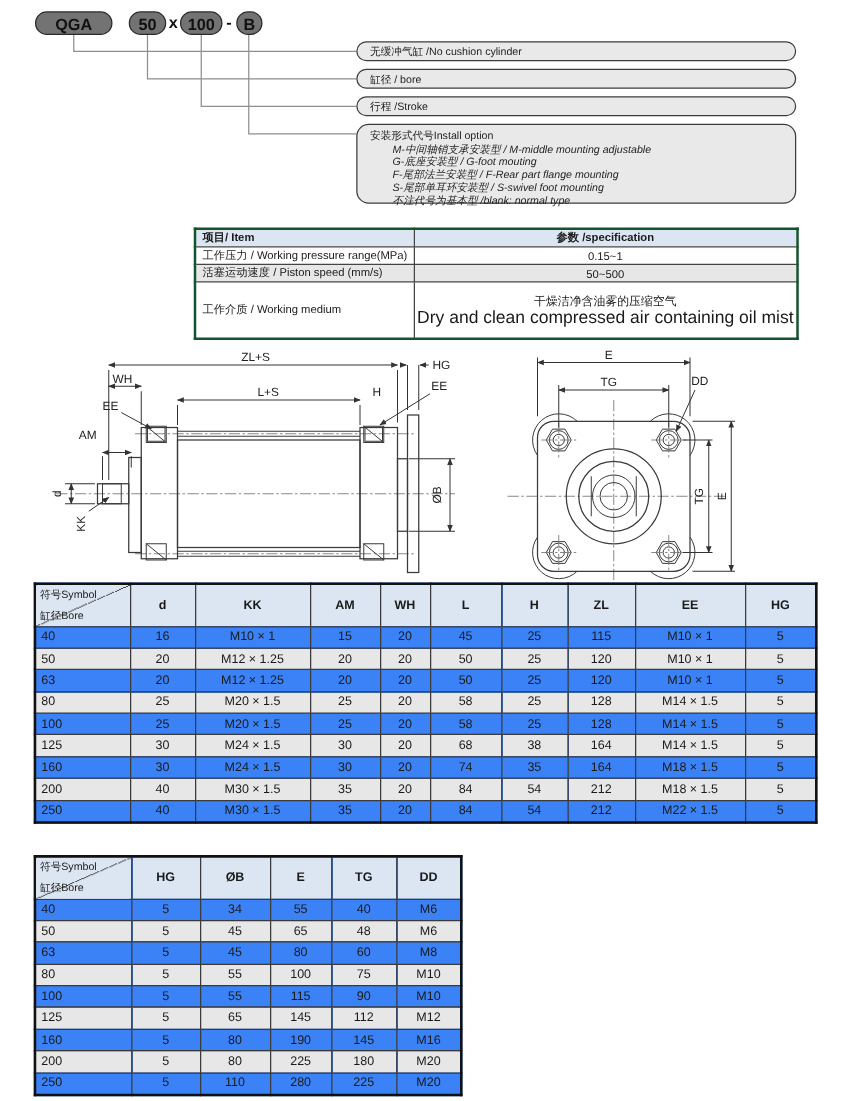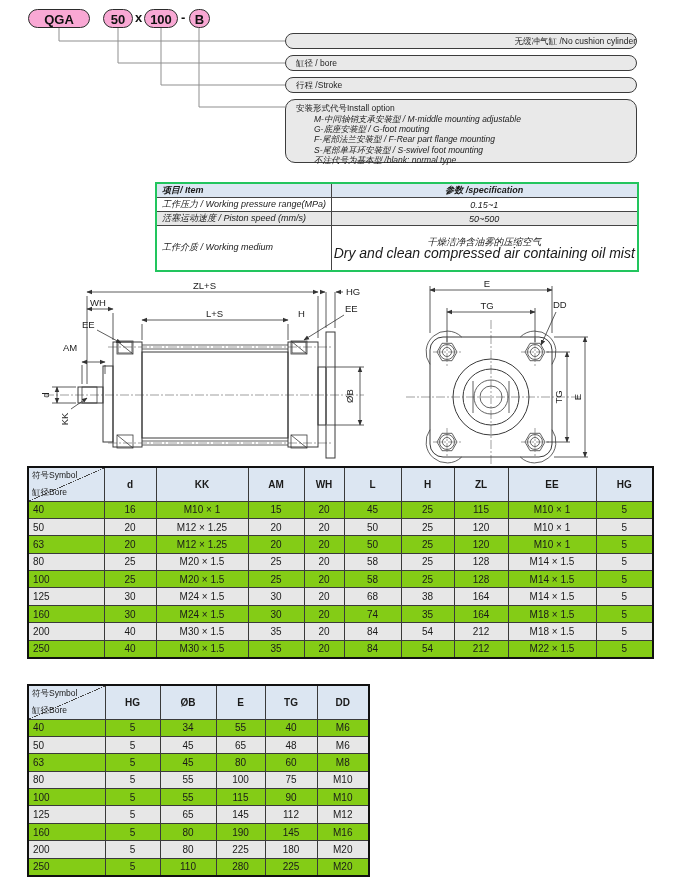--- a/index.html
+++ b/index.html
@@ -1,53 +1,53 @@
 <!DOCTYPE html>
 <html><head>
 <meta charset="utf-8">
 <title>QGA</title>
 <style>
   html,body{margin:0;padding:0;background:#fff;}
   #page{position:relative;width:679px;height:881px;background:#fff;
         font-family:"Liberation Sans","DejaVu Sans",sans-serif;color:#1a1a1a;overflow:hidden;}
   
   .pill{position:absolute;top:9px;height:19px;line-height:19px;text-align:center;
-        background:#f9a8d4;border:1.6px solid #2b2b2b;border-radius:11px;
+        background:#737373;border:1.6px solid #2b2b2b;border-radius:11px;
         font-weight:bold;font-size:13px;color:#111;box-sizing:border-box;}
   .sep{position:absolute;top:10px;font-weight:bold;font-size:13px;color:#111;}
   
   .callout{position:absolute;left:285px;width:352px;background:#e9e9e9;
            border:1px solid #3c3c3c;border-radius:8px;box-sizing:border-box;
            font-size:8.5px;color:#222;}
   .callout.simple{height:16px;line-height:14px;padding-left:10px;}
   #callout-install{height:64px;padding:2px 4px 0 10px;border-radius:10px;}
   #callout-install .ttl{line-height:12px;}
   #callout-install .ln{line-height:10.2px;padding-left:18px;font-style:italic;}
   
   svg{position:absolute;}
   .k{stroke:#3a3a3a;stroke-width:1;fill:none;}
   .kt{stroke:#3a3a3a;stroke-width:0.8;fill:none;}
   .cl{stroke:#777;stroke-width:0.7;fill:none;stroke-dasharray:9 2 2 2;}
   .dim{stroke:#333;stroke-width:0.8;fill:none;}
   .lbl{font-family:"Liberation Sans",sans-serif;font-size:9.5px;fill:#222;}
   
   table{border-collapse:collapse;table-layout:fixed;}
   #spec-table{position:absolute;left:155px;top:182px;width:482px;
-              font-size:9px;border:2px solid #22c55e;font-style:italic;}
+              font-size:9px;border:2px solid #14532d;}
   #spec-table th,#spec-table td{border:1px solid #444;padding:0;overflow:hidden;white-space:nowrap;}
   #spec-table .item{text-align:left;padding-left:5px;}
   #spec-table .val{text-align:center;}
   #spec-table thead tr{height:13px;background:#dce6f2;}
   #spec-table tbody tr{height:13px;}
   #spec-table tbody tr:nth-child(even){background:#e7e7e7;}
   #spec-table tr.tall{height:45px;}
   .cnline{display:block;font-size:9.5px;line-height:12px;}
   .enline{display:block;font-size:14px;line-height:11px;}
   
-  .dimtab{position:absolute;font-size:10px;border:2px solid #111;background:#84cc16;}
+  .dimtab{position:absolute;font-size:10px;border:2px solid #111;background:#3b82f6;}
   .dimtab th,.dimtab td{border:1px solid #3a3a3a;padding:0;text-align:center;overflow:hidden;white-space:nowrap;}
   .dimtab thead tr{height:34px;background:#dce6f2;}
   .dimtab tbody tr{height:17.4px;}
   .dimtab tbody tr:nth-child(even){background:#e7e7e7;}
   .dimtab td.bore{text-align:left;padding-left:4px;}
   th.corner{position:relative;background-color:#dce6f2;
     background-image:linear-gradient(to bottom right,transparent 49.5%,#444 49.5%,#444 50.6%,transparent 50.6%);}
   .cs-top{position:absolute;top:2px;left:3px;font-size:8.5px;font-weight:normal;}
   .cs-bot{position:absolute;bottom:2px;left:3px;font-size:8.5px;font-weight:normal;margin-top:29px;}
   #t1{left:27px;top:466px;width:625px;}
@@ -65,21 +65,21 @@
   <div class="sep" style="left:181px;">-</div>
   <div class="pill" style="left:189px;width:21px;">B</div>
 
   <svg style="left:0;top:0;" width="679" height="170" viewBox="0 0 679 170">
     <path d="M59,28 V41 H285" stroke="#8f8f8f" fill="none"></path>
     <path d="M118,28 V63 H285" stroke="#8f8f8f" fill="none"></path>
     <path d="M161,28 V85 H285" stroke="#8f8f8f" fill="none"></path>
     <path d="M199,28 V107 H285" stroke="#8f8f8f" fill="none"></path>
   </svg>
 
-  <div class="callout simple" style="top:33px;text-align:right;">无缓冲气缸 /No cushion cylinder</div>
+  <div class="callout simple" style="top:33px;">无缓冲气缸 /No cushion cylinder</div>
   <div class="callout simple" style="top:55px;">缸径 / bore</div>
   <div class="callout simple" style="top:77px;">行程 /Stroke</div>
   <div class="callout" id="callout-install" style="top:99px;">
     <div class="ttl">安装形式代号Install option</div>
     <div class="ln">M-中间轴销支承安装型 / M-middle mounting adjustable</div>
     <div class="ln">G-底座安装型 / G-foot mouting</div>
     <div class="ln">F-尾部法兰安装型 / F-Rear part flange mounting</div>
     <div class="ln">S-尾部单耳环安装型 / S-swivel foot mounting</div>
     <div class="ln">不注代号为基本型 /blank: normal type</div>
   </div>

